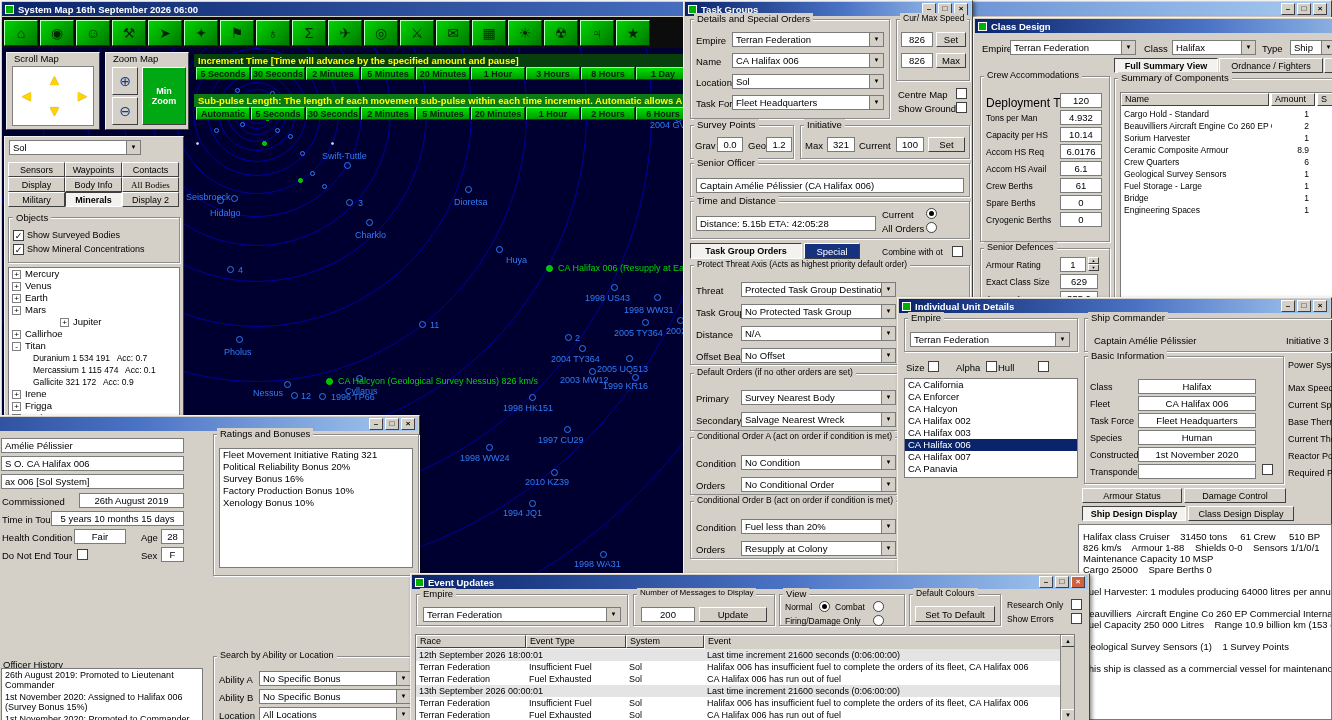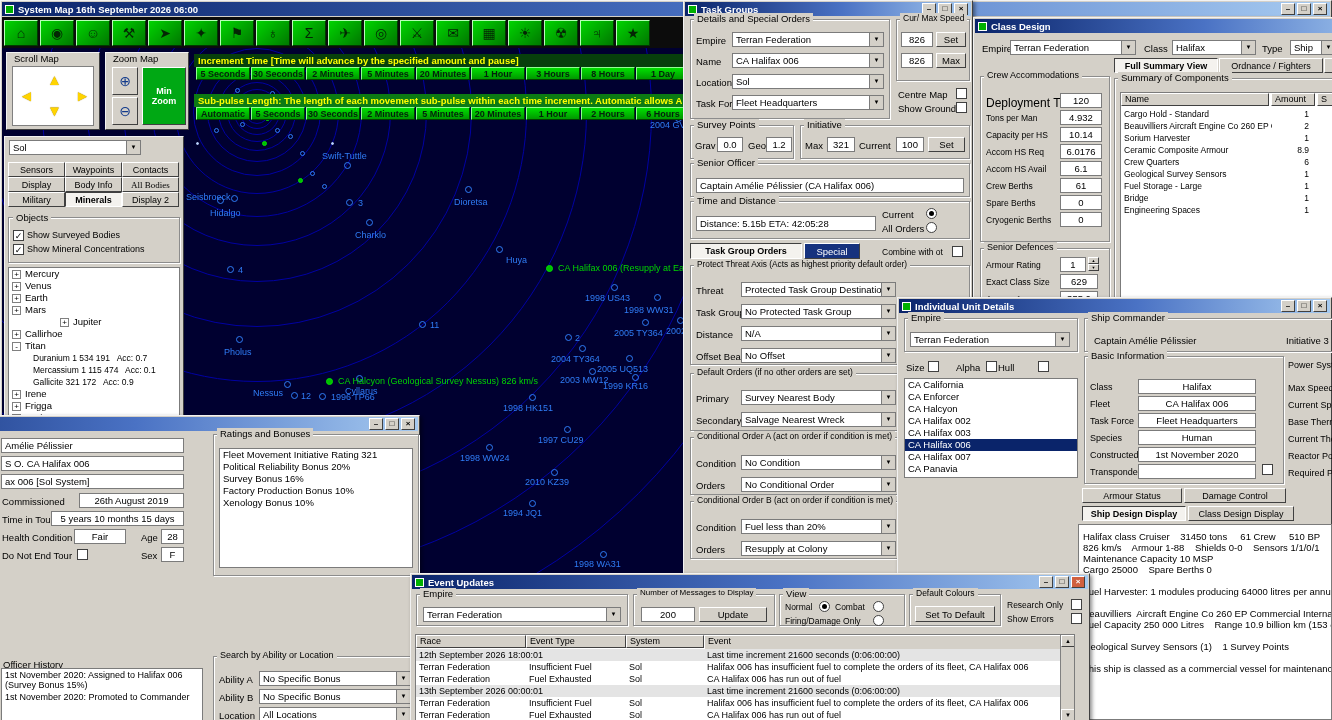--- a/index.html
+++ b/index.html
@@ -305,20 +305,21 @@
       <div class="glbl" style="left: 428px; top: 12px;">Ratings and Bonuses</div>
       <div class="lb" id="ratings-list" style="left: 430px; top: 32px; width: 194px; height: 120px;">
         <div class="li">Fleet Movement Initiative Rating 321</div>
         <div class="li">Political Reliability Bonus 20%</div>
         <div class="li">Survey Bonus 16%</div>
         <div class="li">Factory Production Bonus 10%</div>
         <div class="li">Xenology Bonus 10%</div>
       </div>
       <div class="lbl" style="left: 214px; top: 243px;">Officer History</div>
       <div class="lb" id="history-list" style="left: 212px; top: 252px; width: 202px; height: 58px;">
+        <div class="hitem">26th August 2019: Promoted to Lieutenant Commander</div>
         <div class="hitem">1st November 2020: Assigned to Halifax 006 (Survey Bonus 15%)</div>
         <div class="hitem">1st November 2020: Promoted to Commander</div>
       </div>
       <div class="grp" style="left: 424px; top: 240px; width: 206px; height: 68px;"></div>
       <div class="glbl" style="font-size: 9px; left: 428px; top: 234px;">Search by Ability or Location</div>
       <div class="lbl" style="left: 430px; top: 258px;">Ability A</div>
       <div class="cmb" style="left: 470px; top: 255px; width: 152px;"><span>No Specific Bonus</span><span class="da">▼</span></div>
       <div class="lbl" style="left: 430px; top: 276px;">Ability B</div>
       <div class="cmb" style="left: 470px; top: 273px; width: 152px;"><span>No Specific Bonus</span><span class="da">▼</span></div>
       <div class="lbl" style="left: 430px; top: 294px;">Location</div>

